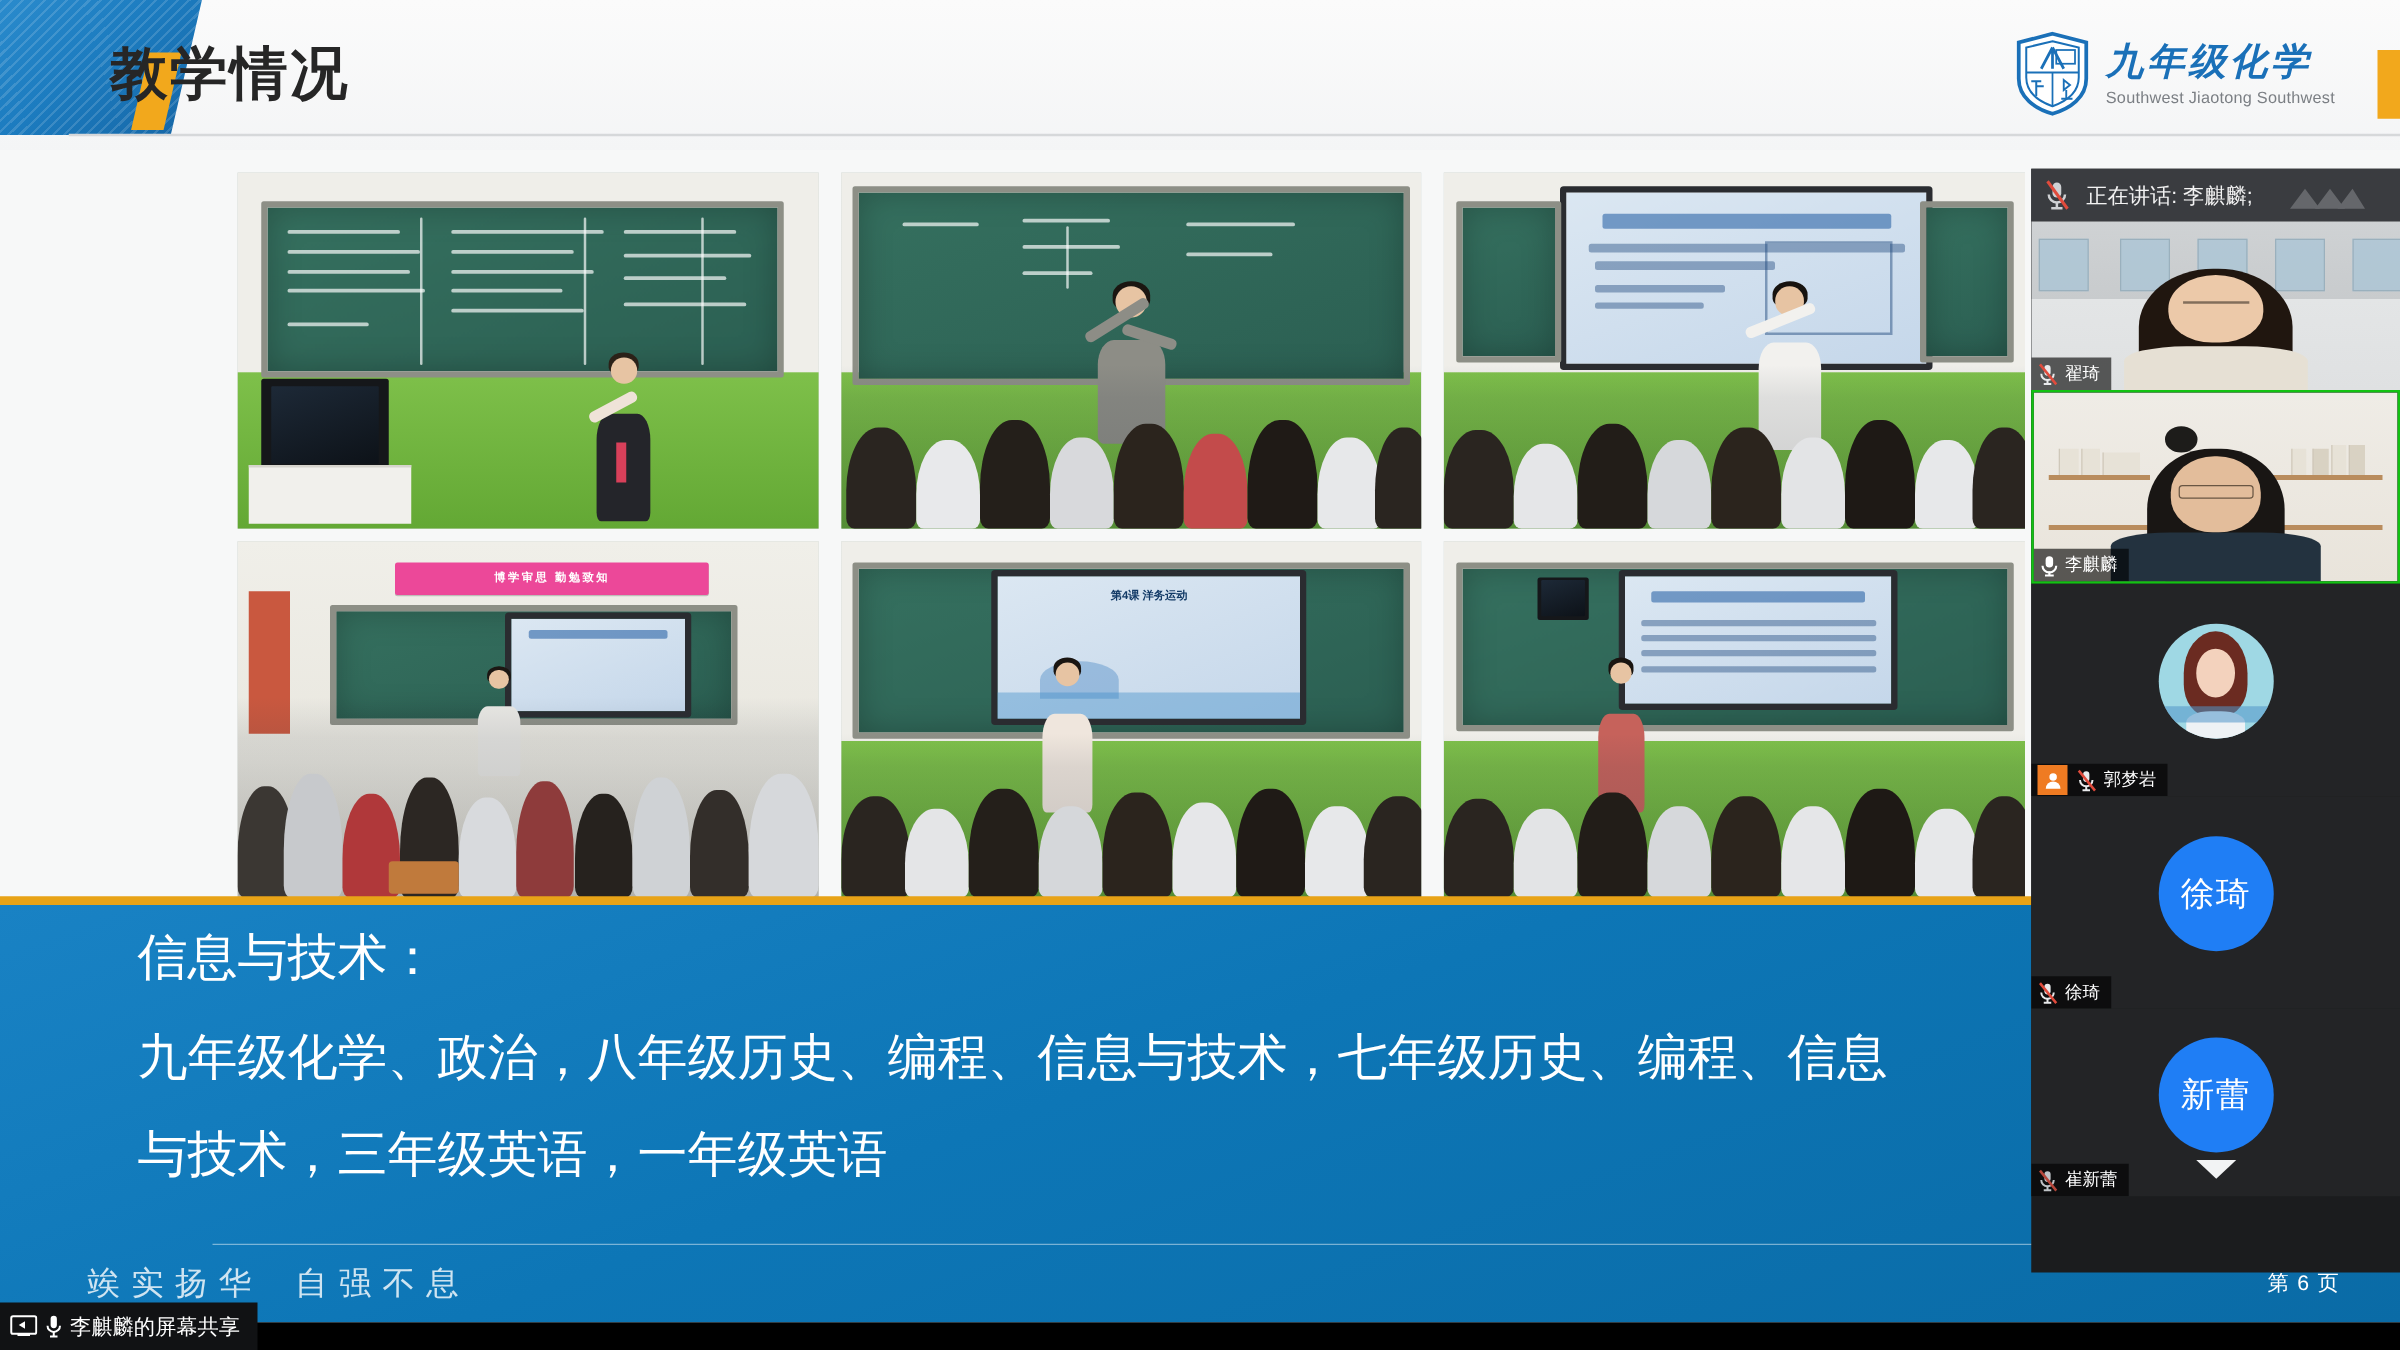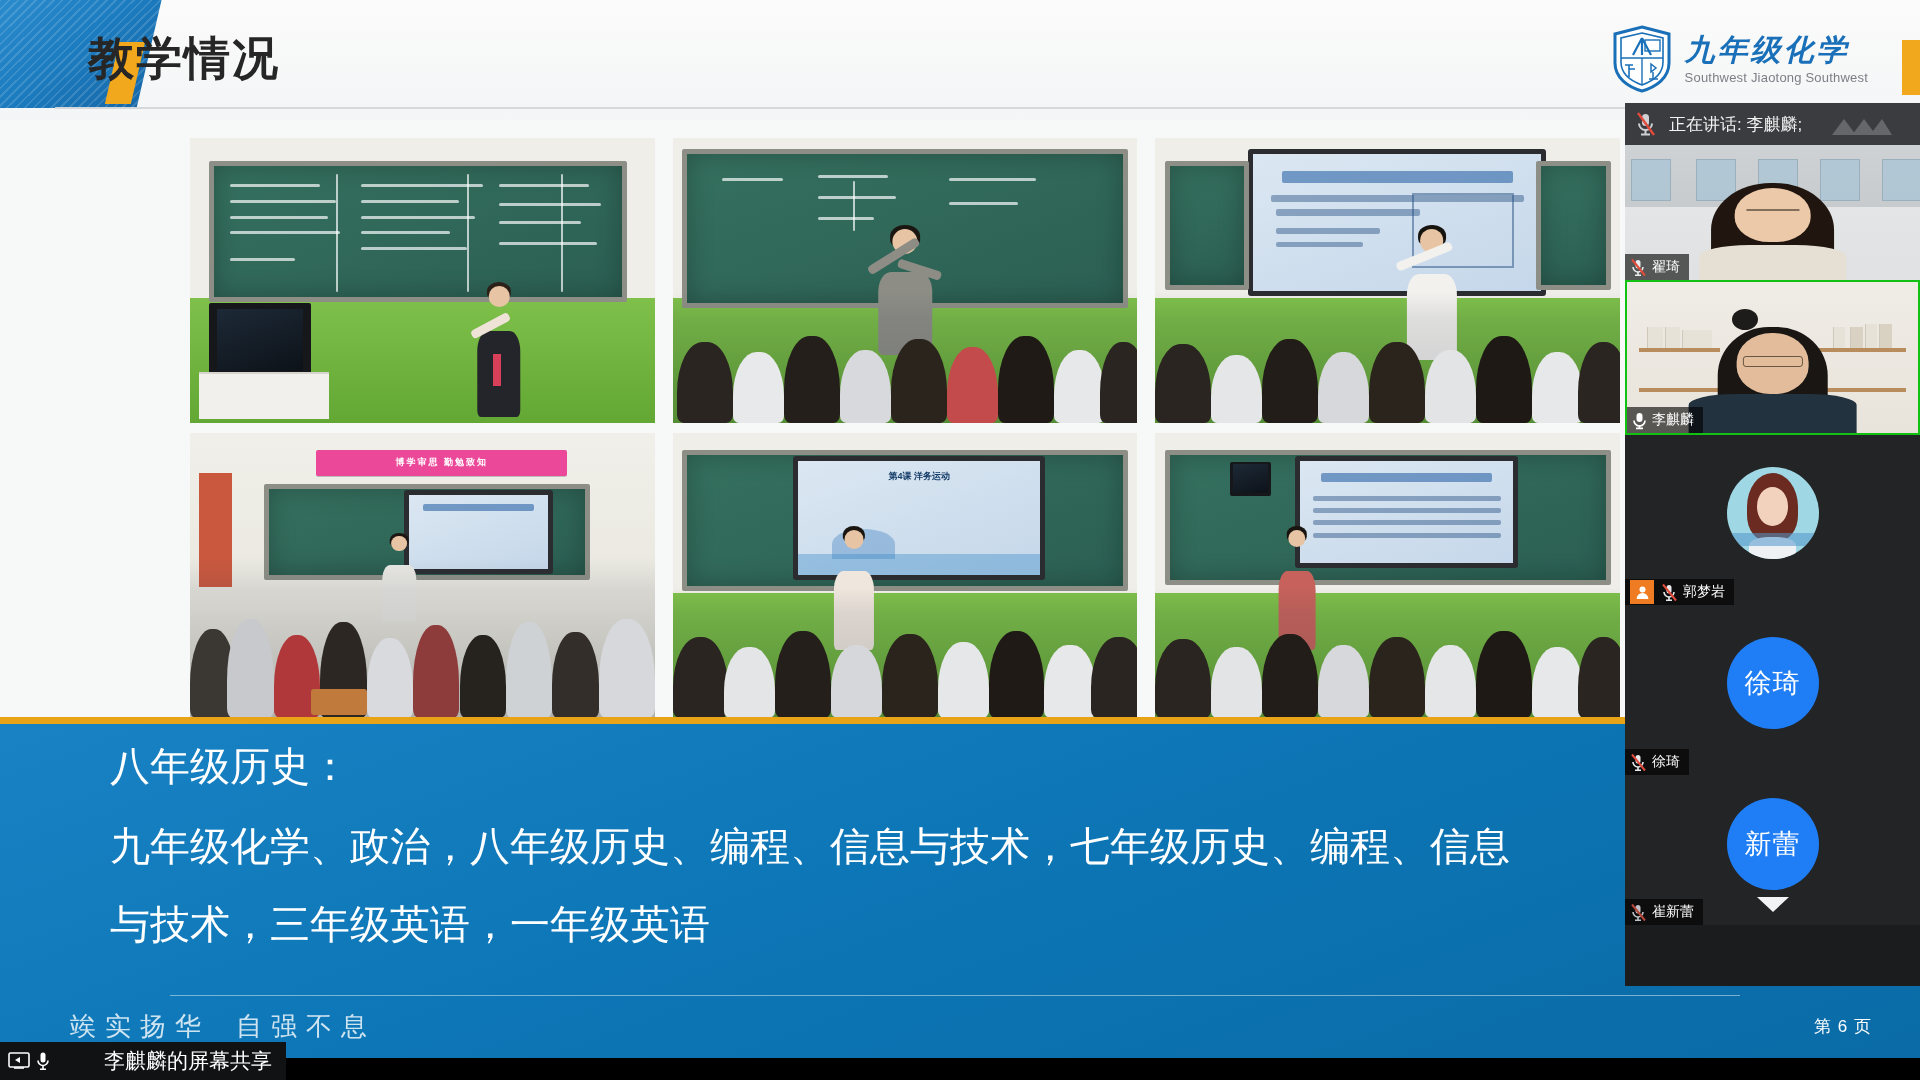--- a/index.html
+++ b/index.html
@@ -86,25 +86,25 @@
   
   .motto{position:absolute;left:70px;bottom:14px;color:rgba(255,255,255,.80);font-size:26px;letter-spacing:9px;
        font-family:"DejaVu Serif","Liberation Serif",serif;}
   .motto span{margin-right:26px;margin-top:28px;}
   .pagenum{position:absolute;right:48px;bottom:20px;color:#fff;font-size:17px;letter-spacing:1px;}
   .foot-rule{position:absolute;left:170px;right:180px;bottom:62px;height:1px;background:rgba(255,255,255,.45);}
 
   
   .share-badge{position:absolute;left:0;bottom:0;height:38px;background:#111214;
        display:flex;align-items:center;gap:6px;padding:0 14px 0 8px;color:#fff;}
-  .share-badge .lbl{font-size:21px;letter-spacing:0px;margin-left:48px;}
+  .share-badge .lbl{font-size:17px;letter-spacing:0px;}
   .bottom-strip{position:absolute;left:0;bottom:0;width:1920px;height:22px;background:#000;}
 
   
-  .vsidebar{position:absolute;right:0;top:103px;width:295px;height:883px;background:#1b1c1e;
+  .vsidebar{position:absolute;right:0;top:135px;width:295px;height:883px;background:#1b1c1e;
        display:flex;flex-direction:column;}
   .speaking-bar{height:42px;background:#3a3c40;display:flex;align-items:center;gap:12px;padding:0 10px;
        color:#f2f2f2;position:relative;}
   .speaking-bar .txt{font-size:17px;white-space:nowrap;}
   .speaking-bar .wave{position:absolute;right:28px;top:10px;opacity:.45;}
 
   .tile{position:relative;overflow:hidden;background:#232426;}
   .tile.t-video1{height:135px;}
   .tile.t-video2{height:155px;border:2px solid #12c212;box-sizing:border-box;}
   .tile.t-avatar{height:170px;}
@@ -379,21 +379,21 @@
             <div class="pupil" style="left:69%;width:12%;height:66%;background:#1e1915;"></div>
             <div class="pupil" style="left:81%;width:11%;height:54%;background:#e7e8ea;"></div>
             <div class="pupil" style="left:91%;width:11%;height:62%;background:#2a2520;"></div>
           </div>
         </div>
       </div>
     </div>
 
     <div class="blue-panel">
       <div class="bp-txt">
-        <div class="bp-line l1">八年级历史：</div>
+        <div class="bp-line l1">信息与技术：</div>
         <div class="bp-line l2">九年级化学、政治，八年级历史、编程、信息与技术，七年级历史、编程、信息</div>
         <div class="bp-line l3">与技术，三年级英语，一年级英语</div>
       </div>
       <div class="foot-rule"></div>
       <div class="motto">
         <span>竢实扬华</span><span>自强不息</span>
       </div>
       <div class="pagenum">第 6 页</div>
     </div>
   </div>

